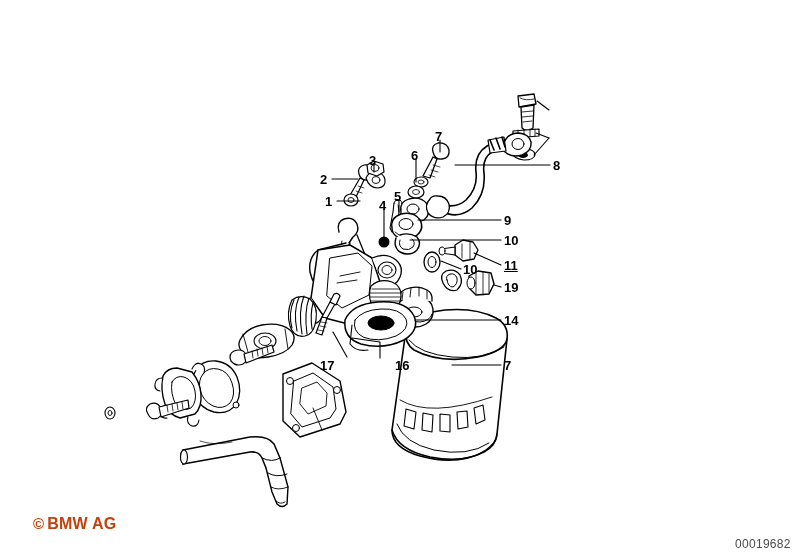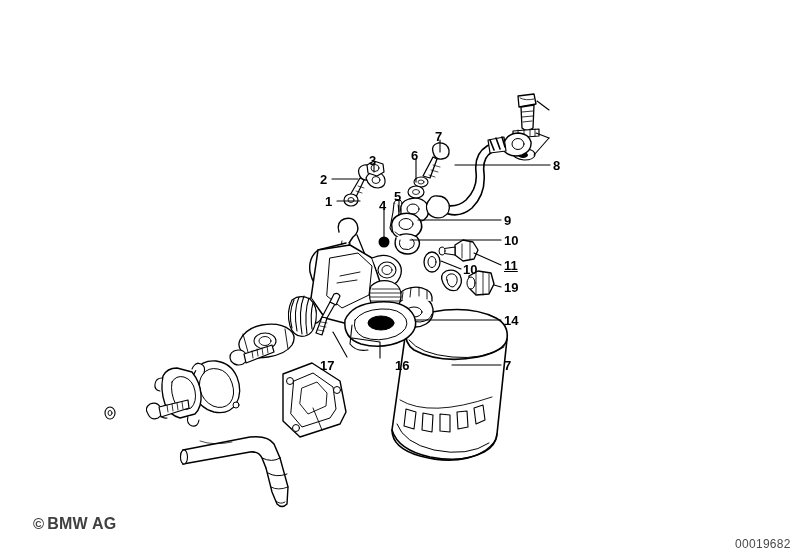--- a/index.html
+++ b/index.html
@@ -31,21 +31,21 @@
     line-height: 1;
     white-space: nowrap;
   }
   #copyright {
     position: absolute;
     left: 33px;
     top: 515px;
     font-family: "Liberation Sans", sans-serif;
     font-size: 16px;
     font-weight: bold;
-    color: #404040;
+    color: #c2410c;
     letter-spacing: 0.2px;
     white-space: nowrap;
   }
   #copyright .c-mark {
     font-size: 15px;
     margin-right: 3px;
   }
   #diagram-id {
     position: absolute;
     left: 735px;

